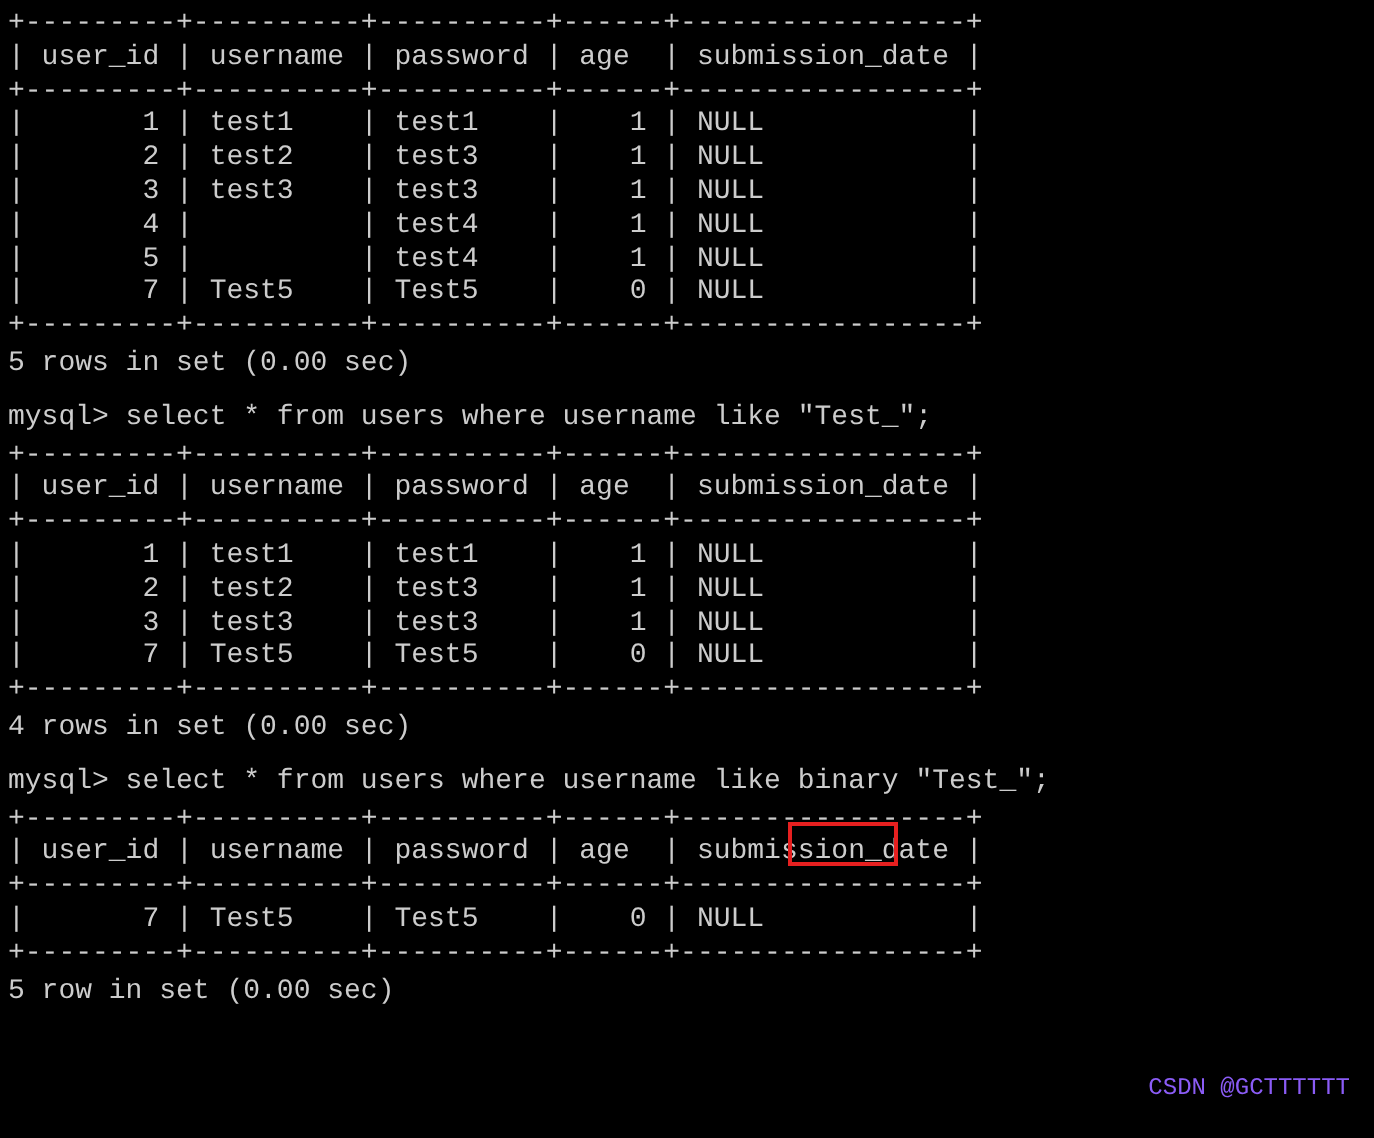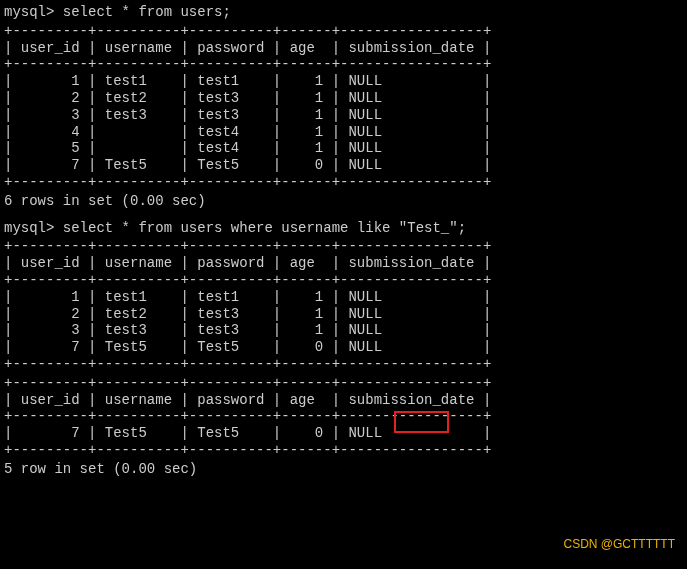--- a/index.html
+++ b/index.html
@@ -33,50 +33,51 @@
     }
     .highlight-box {
       position: absolute;
       border: 2px solid #e62020;
       pointer-events: none;
     }
     .watermark {
       position: absolute;
       right: 12px;
       bottom: 18px;
-      color: #eab308;
+      color: #8b5cf6;
       font-size: 12px;
-      font-family: Liberation Sans, sans-serif;
+      font-family: Liberation Mono, monospace;
     }
   </style>
 </head>
 <body>
 
 <div id="terminal">
-    <div class="prompt-line">mysql&gt; select * from users;</div>
     <div class="table-block">+---------+----------+----------+------+-----------------+
 | user_id | username | password | age  | submission_date |
 +---------+----------+----------+------+-----------------+
 |       1 | test1    | test1    |    1 | NULL            |
 |       2 | test2    | test3    |    1 | NULL            |
 |       3 | test3    | test3    |    1 | NULL            |
 |       4 |          | test4    |    1 | NULL            |
 |       5 |          | test4    |    1 | NULL            |
 |       7 | Test5    | Test5    |    0 | NULL            |
 +---------+----------+----------+------+-----------------+</div>
-    <div class="summary">6 rows in set (0.00 sec)</div>
+    <div class="summary">5 rows in set (0.00 sec)</div>
     <div class="prompt-line">mysql&gt; select * from users where username like "Test_";</div>
     <div class="table-block">+---------+----------+----------+------+-----------------+
 | user_id | username | password | age  | submission_date |
 +---------+----------+----------+------+-----------------+
 |       1 | test1    | test1    |    1 | NULL            |
 |       2 | test2    | test3    |    1 | NULL            |
 |       3 | test3    | test3    |    1 | NULL            |
 |       7 | Test5    | Test5    |    0 | NULL            |
 +---------+----------+----------+------+-----------------+</div>
+    <div class="summary">4 rows in set (0.00 sec)</div>
+    <div class="prompt-line">mysql&gt; select * from users where username like <span>binary</span> "Test_";</div>
     <div class="table-block">+---------+----------+----------+------+-----------------+
 | user_id | username | password | age  | submission_date |
 +---------+----------+----------+------+-----------------+
 |       7 | Test5    | Test5    |    0 | NULL            |
 +---------+----------+----------+------+-----------------+</div>
     <div class="summary">5 row in set (0.00 sec)</div>
   </div>
 
 <div class="highlight-box" style="left: 394px; top: 411px; width: 55px; height: 22px;"></div>
 

